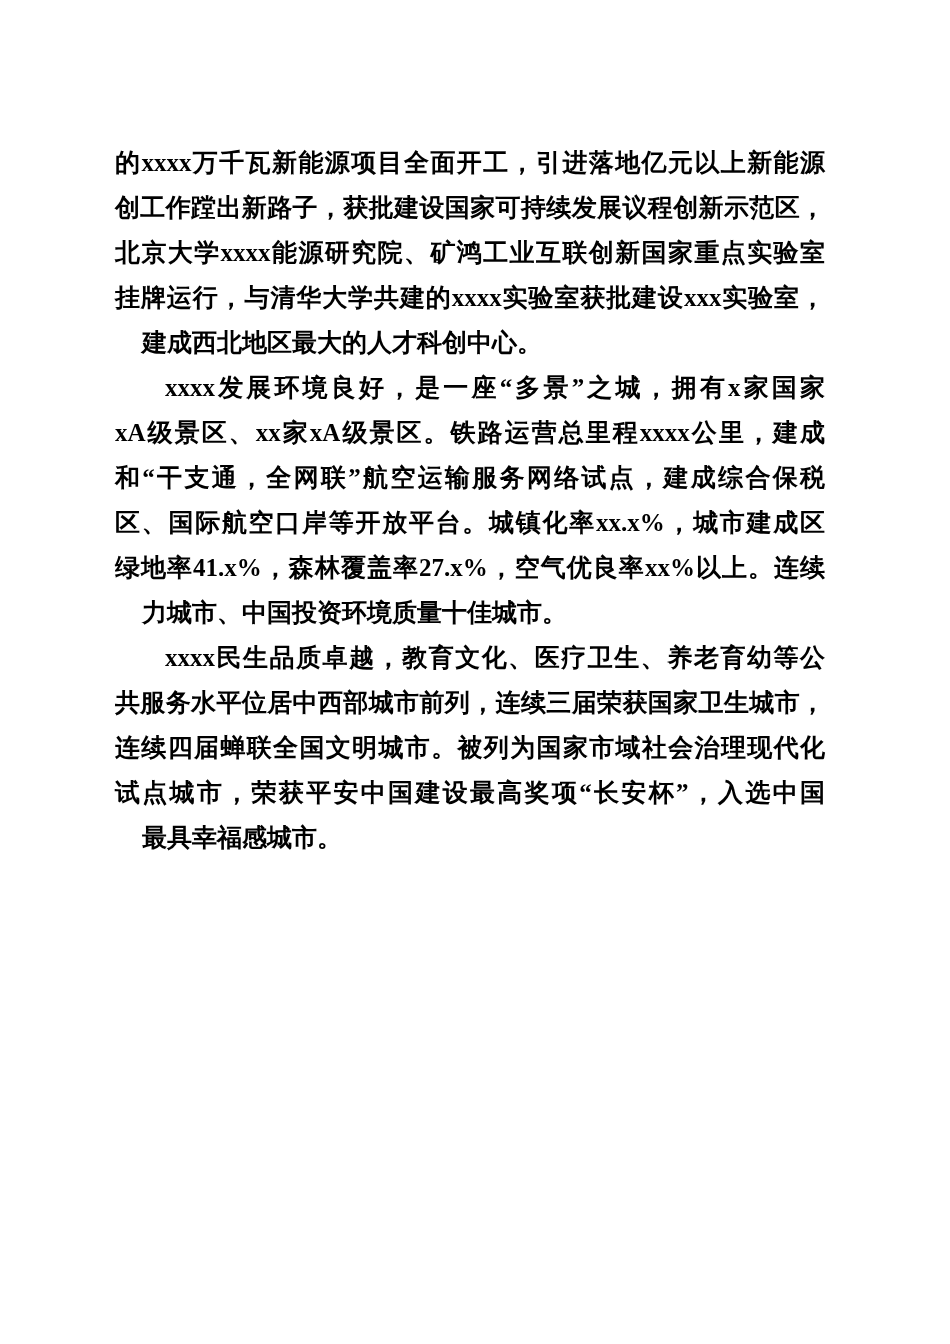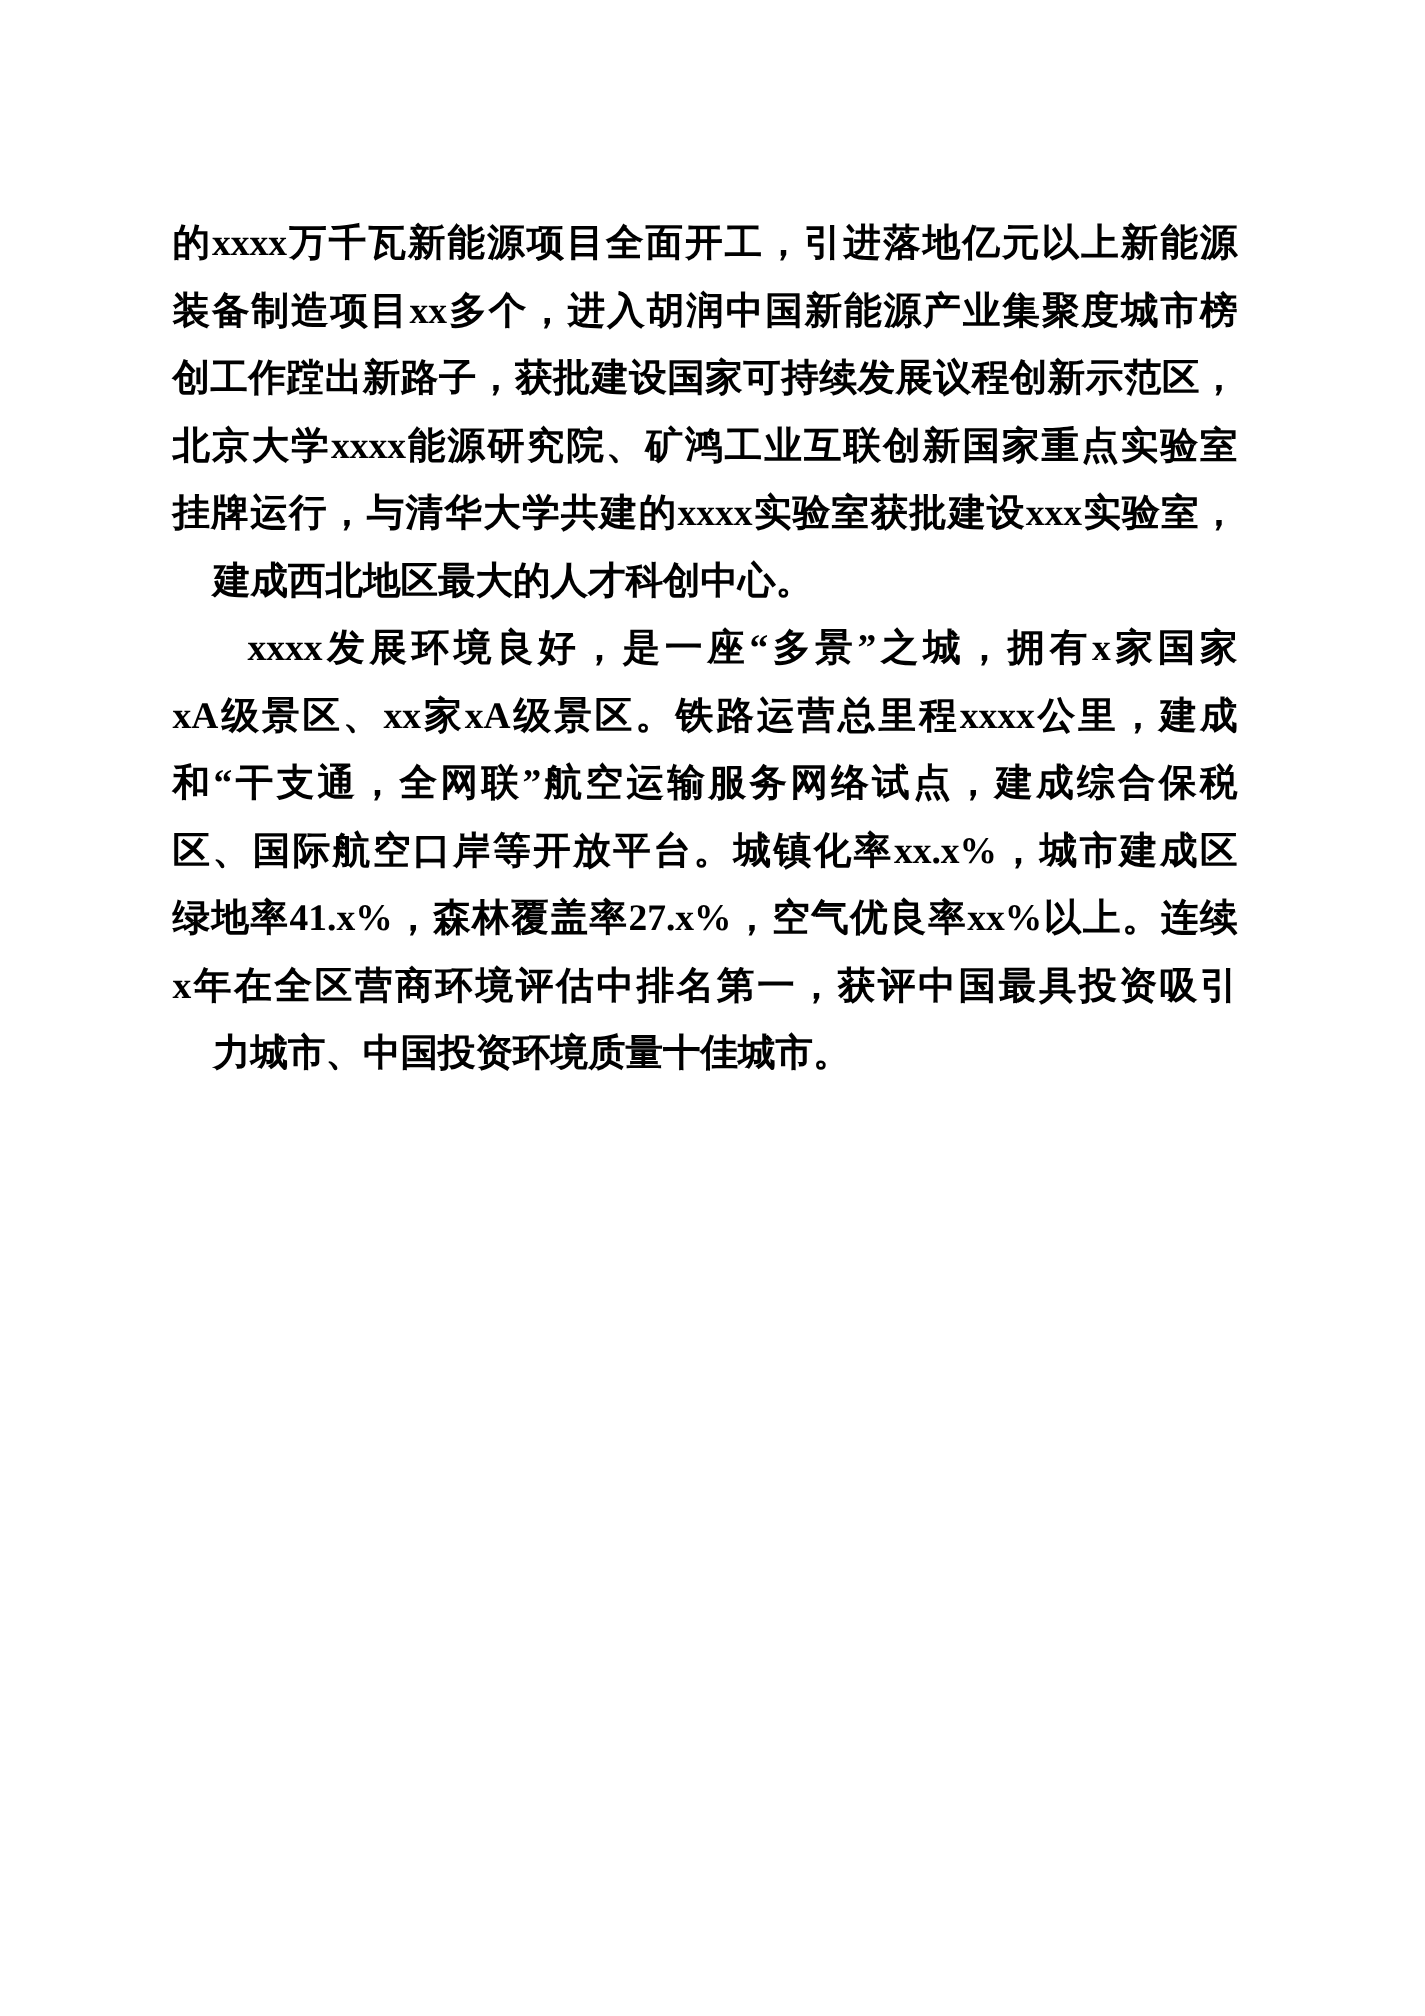--- a/index.html
+++ b/index.html
@@ -47,29 +47,34 @@
     text-indent: 2em;
   }
 </style>
 </head>
 <body>
 
 <div class="page">
   <div class="text-block">
       <div class="paragraph">
         <div class="text-line">的xxxx万千瓦新能源项目全面开工，引进落地亿元以上新能源</div>
-        <div class="text-line">装备制造项目xx多个，进入胡润中国新能源产业集聚度城市榜</div>
         <div class="text-line">创工作蹚出新路子，获批建设国家可持续发展议程创新示范区，</div>
         <div class="text-line">北京大学xxxx能源研究院、矿鸿工业互联创新国家重点实验室</div>
         <div class="text-line">挂牌运行，与清华大学共建的xxxx实验室获批建设xxx实验室，</div>
         <div class="text-line para-last">建成西北地区最大的人才科创中心。</div>
       </div>
       <div class="paragraph">
         <div class="text-line indent">xxxx发展环境良好，是一座“多景”之城，拥有x家国家</div>
         <div class="text-line">xA级景区、xx家xA级景区。铁路运营总里程xxxx公里，建成</div>
         <div class="text-line">和“干支通，全网联”航空运输服务网络试点，建成综合保税</div>
         <div class="text-line">区、国际航空口岸等开放平台。城镇化率xx.x%，城市建成区</div>
         <div class="text-line">绿地率41.x%，森林覆盖率27.x%，空气优良率xx%以上。连续</div>
-        <div class="text-line">x年在全区营商环境评估中排名第一，获评中国最具投资吸引</div>
         <div class="text-line para-last">力城市、中国投资环境质量十佳城市。</div>
+      </div>
+      <div class="paragraph">
+        <div class="text-line indent">xxxx民生品质卓越，教育文化、医疗卫生、养老育幼等公</div>
+        <div class="text-line">共服务水平位居中西部城市前列，连续三届荣获国家卫生城市，</div>
+        <div class="text-line">连续四届蝉联全国文明城市。被列为国家市域社会治理现代化</div>
+        <div class="text-line">试点城市，荣获平安中国建设最高奖项“长安杯”，入选中国</div>
+        <div class="text-line para-last">最具幸福感城市。</div>
       </div>
     </div>
 </div>
 
 </body></html>

